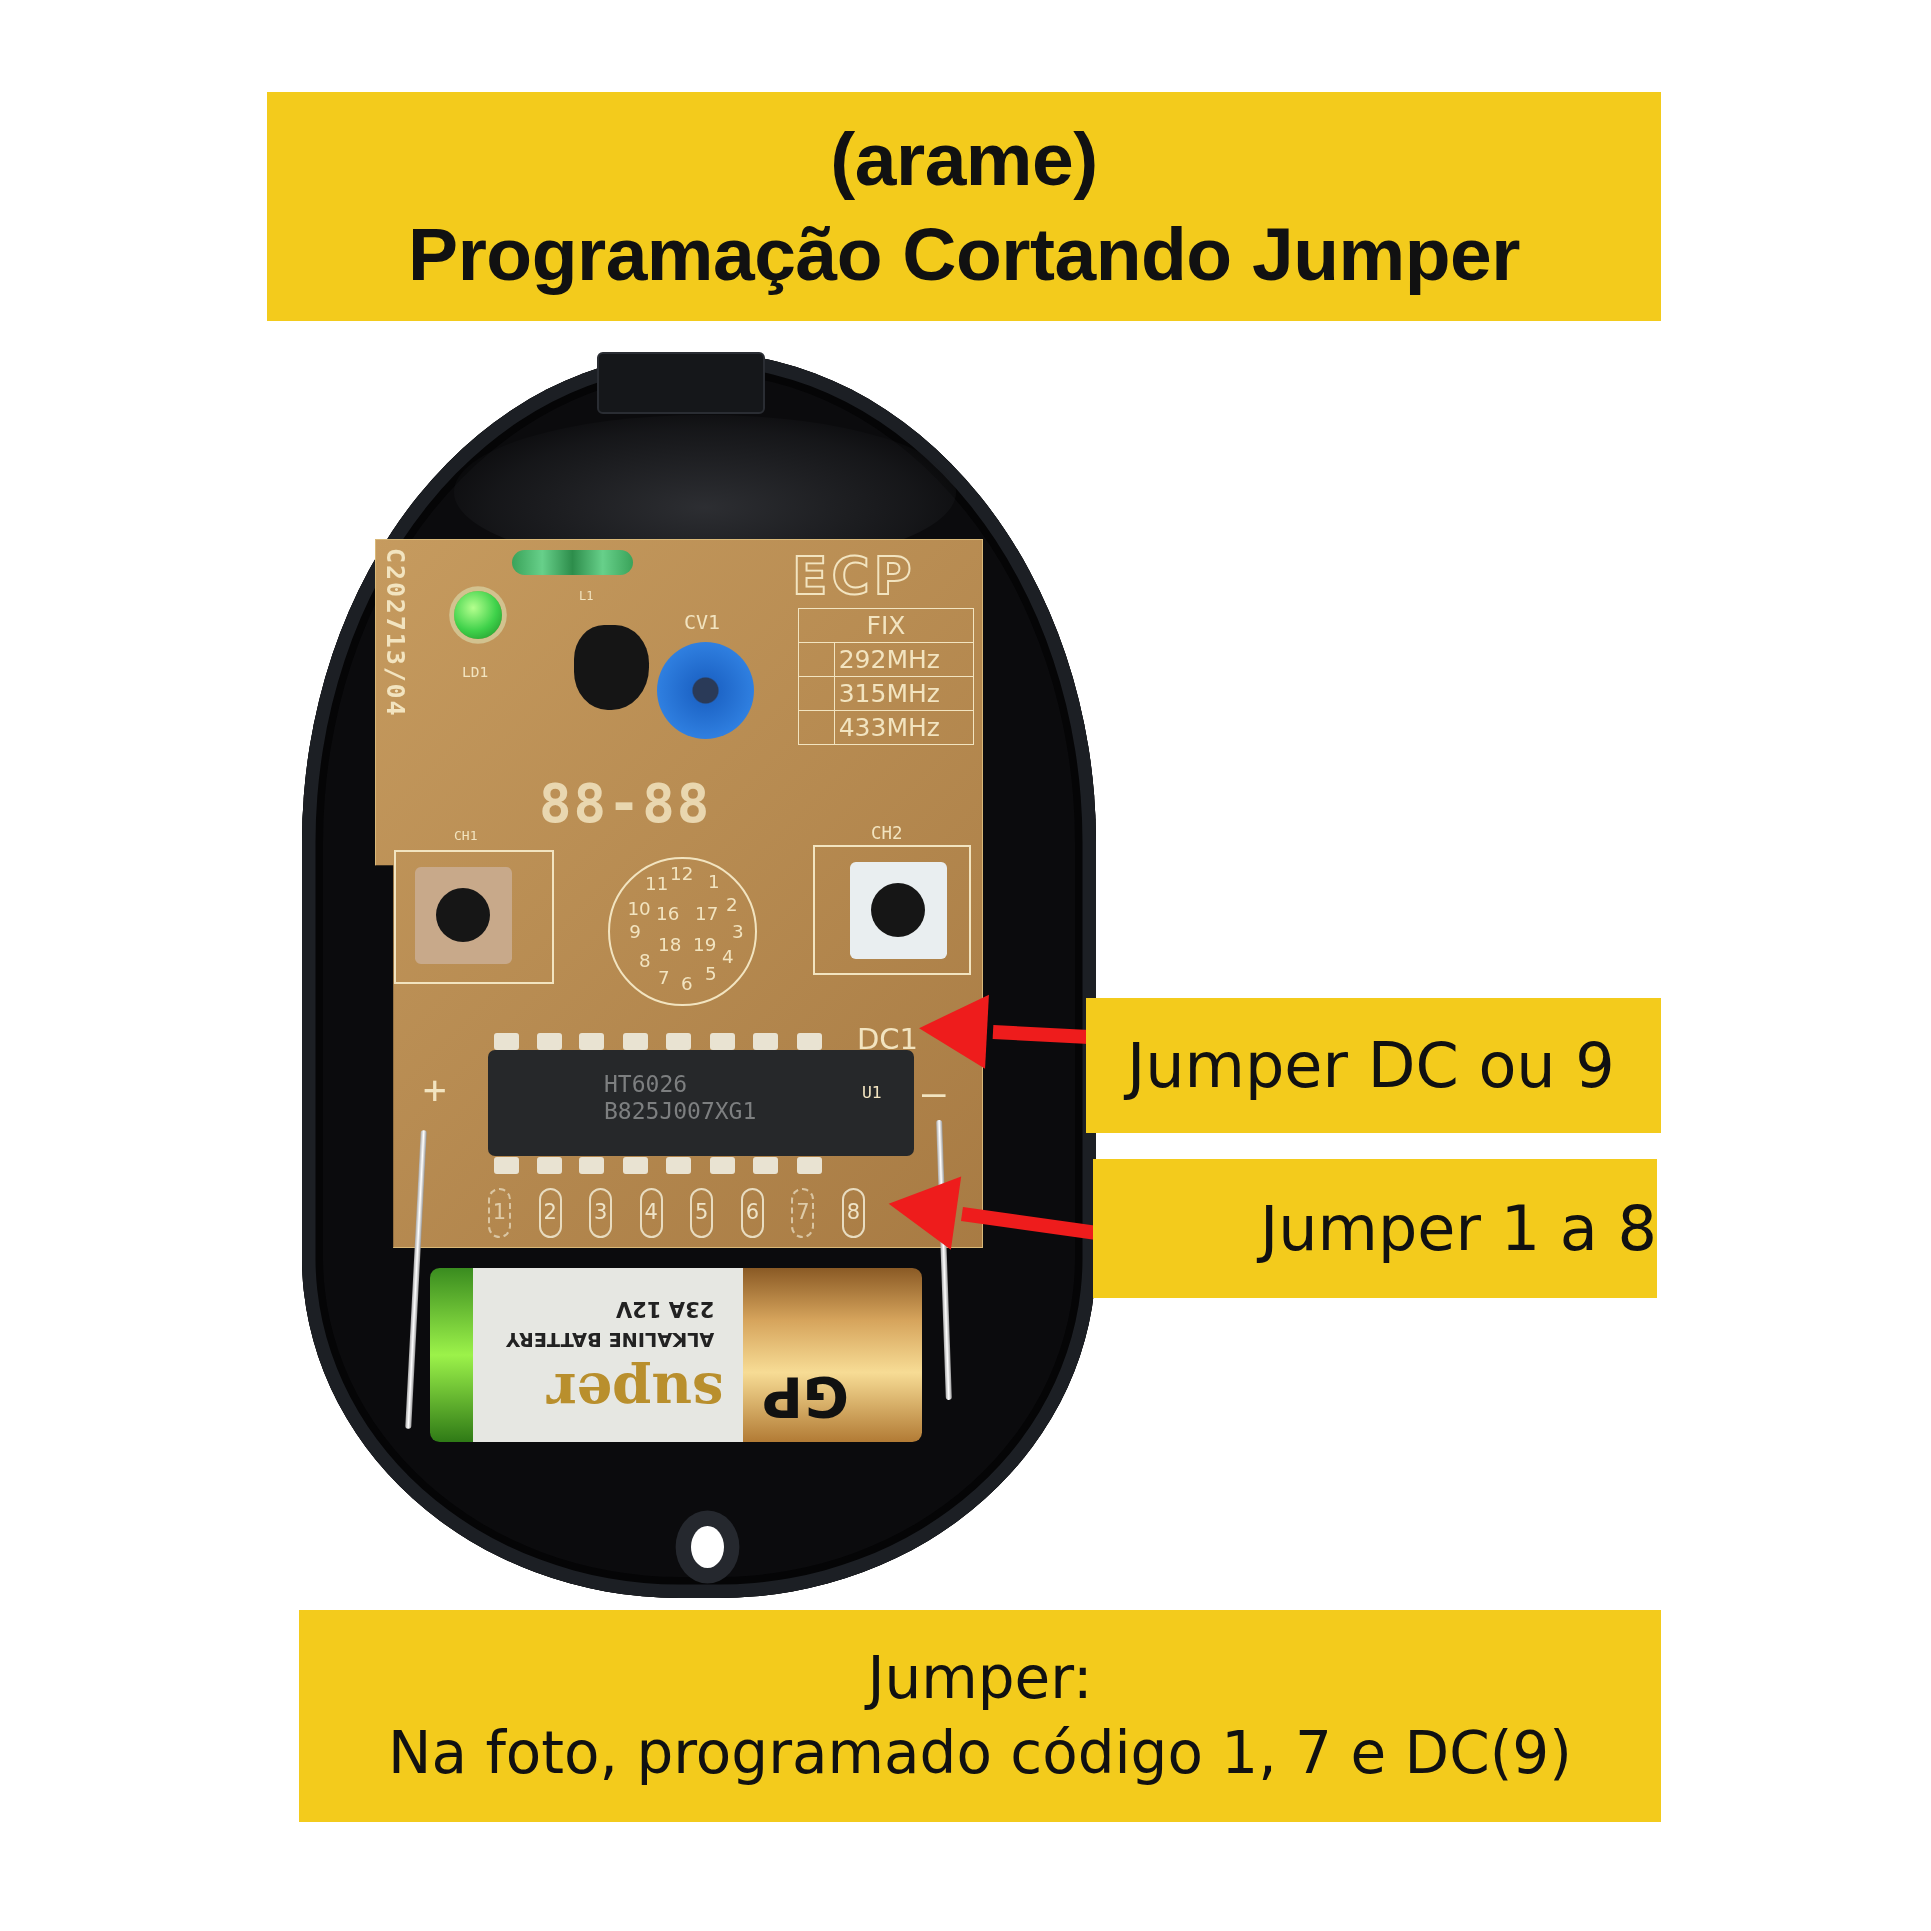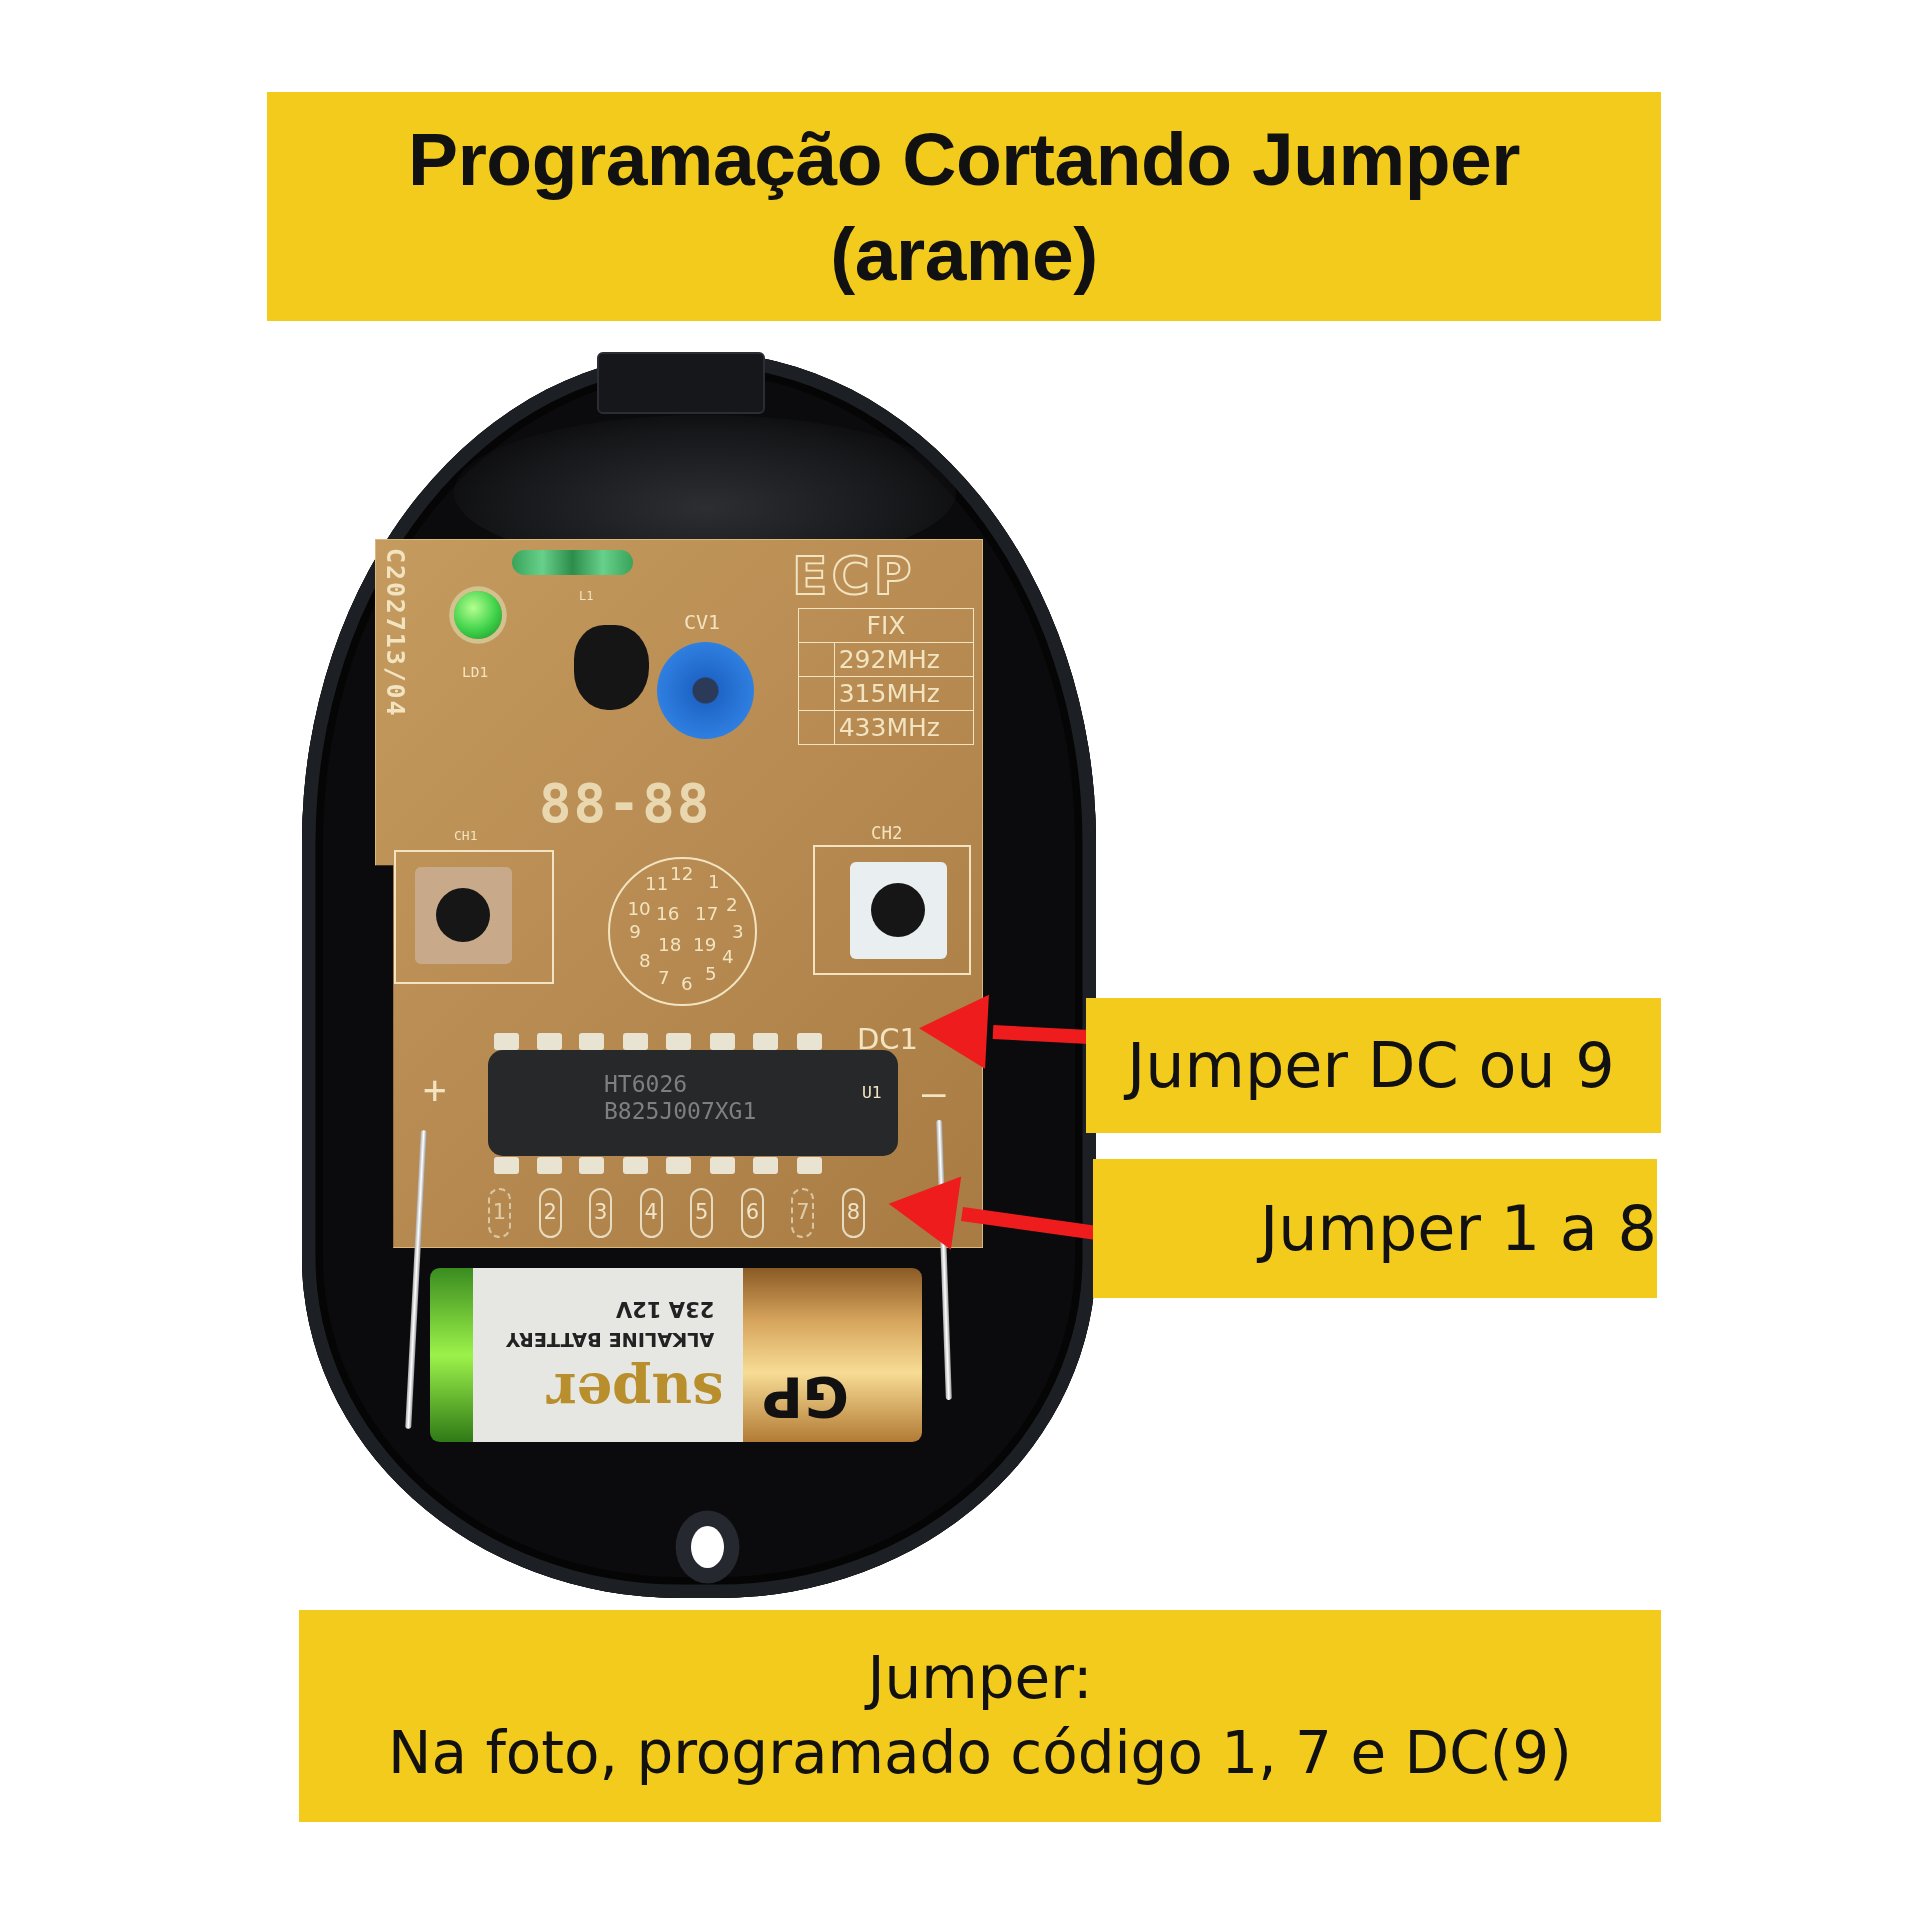--- a/index.html
+++ b/index.html
@@ -36,21 +36,21 @@
   .seg { left: 539px; top: 772px; font-size: 54px; letter-spacing: 1.9px; opacity: .85; font-weight: bold; }
   .tactile { position: absolute; width: 97px; height: 97px; border-radius: 5.8px; }
   .tactile .cap { position: absolute; left: 21px; top: 21px; width: 54px; height: 54px; border-radius: 50%; background: #161616; }
   #ch1-btn { left: 415px; top: 867px; background: #c8a98a; }
   #ch2-btn { left: 850px; top: 862px; background: #e9eef0; }
   .ch-frame { position: absolute; border: 2.9px solid #f2e4c0; }
   .ch1l { left: 454px; top: 828px; font-size: 13px; }
   .ch2l { left: 871px; top: 823px; font-size: 17.4px; }
   .dial { position: absolute; left: 608px; top: 857px; width: 145px; height: 145px; border-radius: 50%; border: 2.9px solid #f2e4c0; }
   .dial span { position: absolute; color: #f2e4c0; font-size: 18.3px; font-family: "DejaVu Sans", sans-serif; }
-  .ic { position: absolute; left: 488px; top: 1050px; width: 410px; height: 106px; background: #26282a; border-radius: 15px; }
+  .ic { position: absolute; left: 488px; top: 1050px; width: 410px; height: 106px; background: #26282a; border-radius: 7px; padding-left: 16px; }
   .ic .txt { position: absolute; left: 116px; top: 21px; color: #7d7f80; font-family: "DejaVu Sans Mono", monospace; font-size: 23px; line-height: 27px; }
   .ic-pin { position: absolute; width: 25px; height: 17.4px; background: #e9e3d2; border-radius: 2.9px; }
   .u1 { left: 862px; top: 1083px; font-size: 16.4px; }
   .dc1 { left: 857px; top: 1022px; font-size: 29px; font-family: "DejaVu Sans", sans-serif; }
   .plus { left: 423px; top: 1067px; font-size: 39px; }
   .minus { left: 922px; top: 1070px; font-size: 39px; }
   .jumper-row { position: absolute; left: 488px; top: 1188px; width: 377px; height: 58px; display: flex; justify-content: space-between; }
   .jumper { width: 23px; height: 50px; border-radius: 11.6px; border: 2.9px solid #e8dcc0; box-sizing: border-box; color: #efe4c8; font-size: 21px; text-align: center; line-height: 44px; font-family: "DejaVu Sans", sans-serif; }
   .jumper.cut { border-style: dashed; opacity: .75; }
   .wire { position: absolute; width: 5.8px; background: linear-gradient(90deg, #aaa, #fff, #999); border-radius: 2.9px; }
@@ -64,22 +64,22 @@
   .bat-23a { right: 29px; top: 29px; font-size: 21px; }
   .bat-gp { left: 19.3px; top: 97px; font-size: 56px; font-weight: bold; color: #111; transform: rotate(180deg); position: absolute; font-family: "DejaVu Sans", sans-serif; }
   .mount-hole { position: absolute; left: 691px; top: 1526px; width: 33px; height: 42px; border-radius: 50%; background: #fff; box-shadow: 0 0 0 15.4px #25282e; }
   .arrow { position: absolute; height: 13.5px; background: #ee1c1c; transform-origin: 0 50%; }
   .arrow::before { content: ""; position: absolute; left: -5.8px; top: 50%; transform: translate(-100%, -50%); border-right: 68px solid #ee1c1c; border-top: 37px solid transparent; border-bottom: 37px solid transparent; }
 </style>
 </head>
 <body>
 
 <div class="box" id="title-box">
+  <div class="t">(arame)</div>
   <div class="t">Programação Cortando Jumper</div>
-  <div class="t">(arame)</div>
 </div>
 
 <div id="photo">
   <div class="casing"></div>
   <div class="casing-clip"></div>
   <div class="inner-shine"></div>
 
   <div class="pcb"></div>
   <div class="silk pcb-id">C202713/04</div>
 

